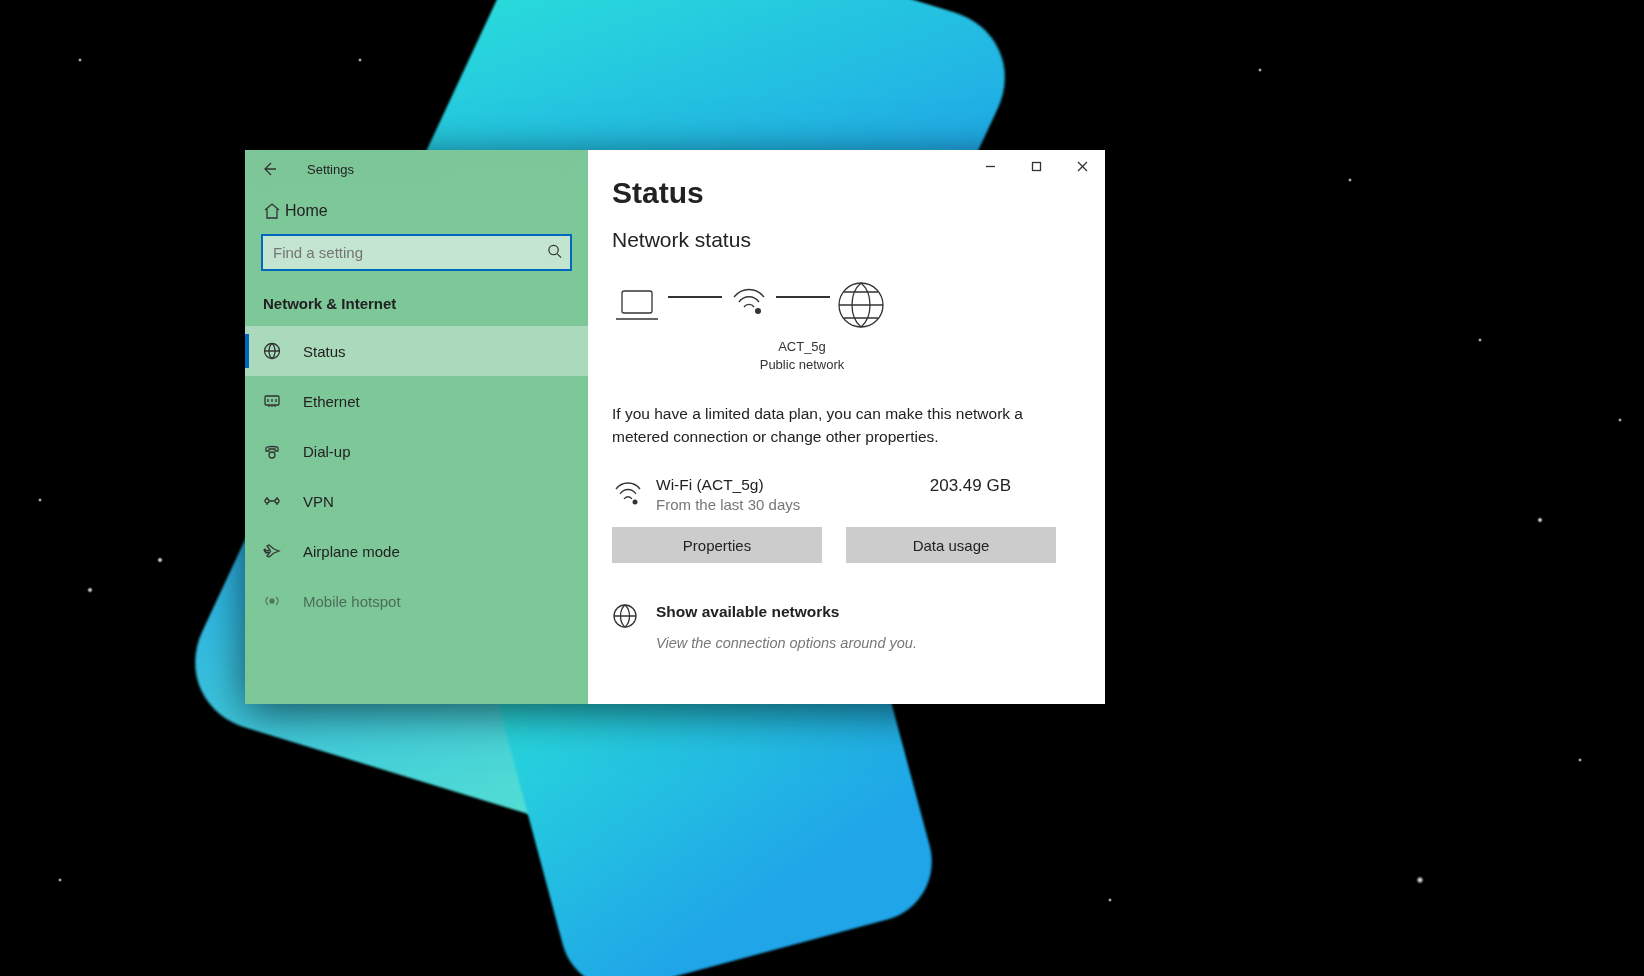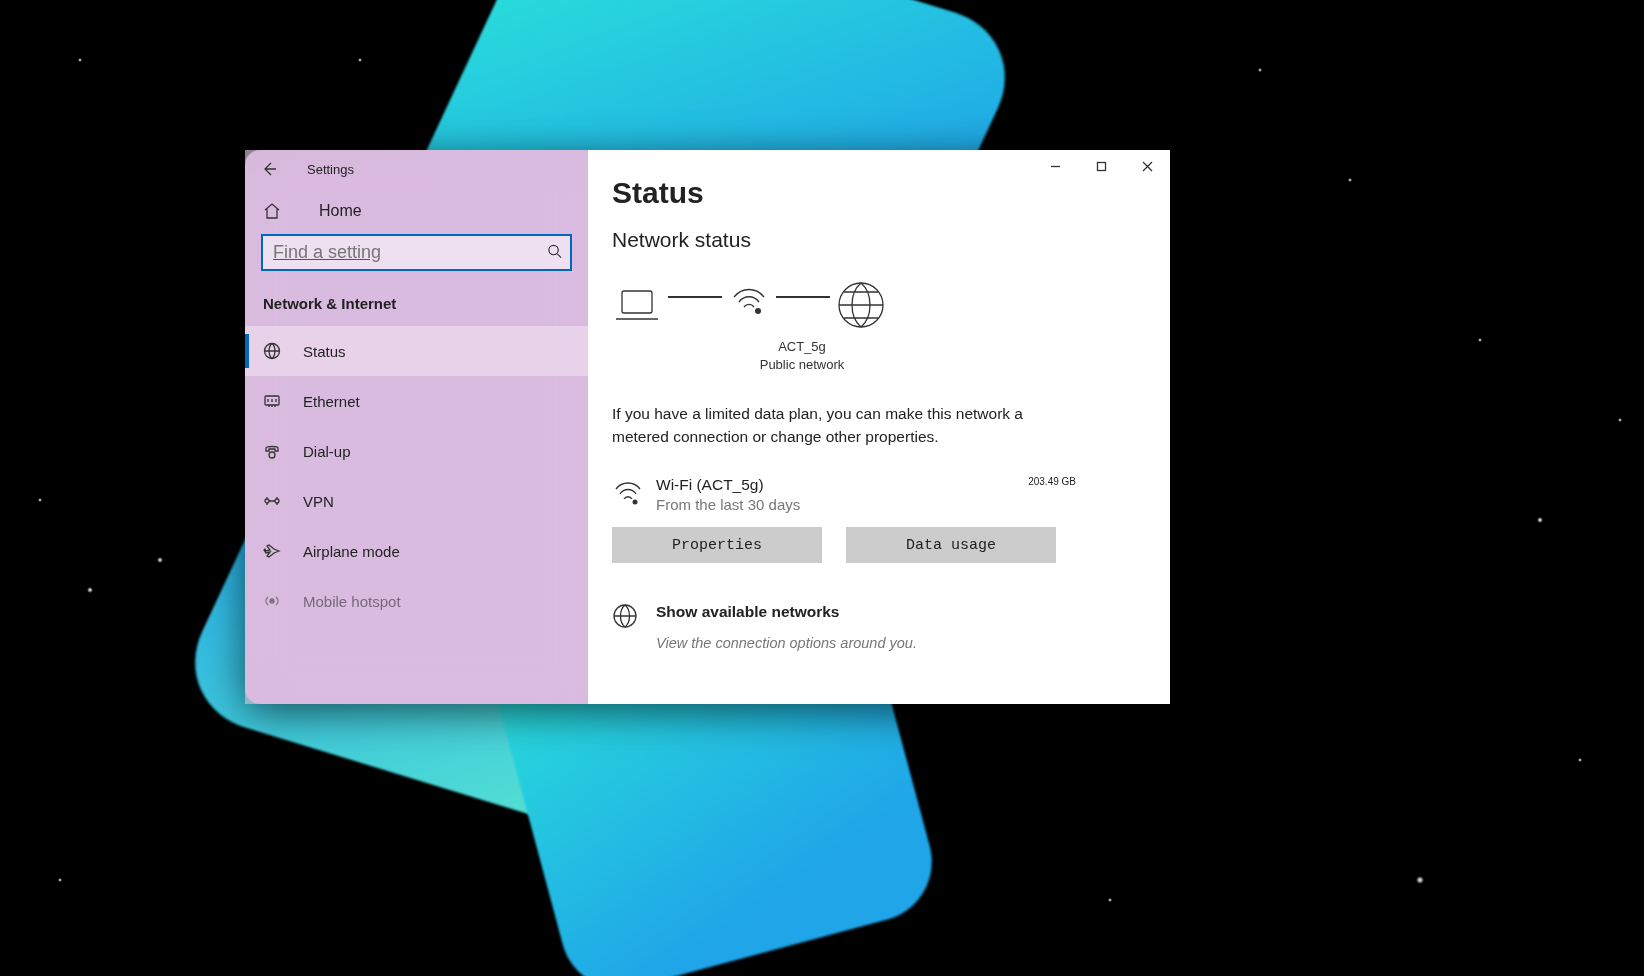--- a/index.html
+++ b/index.html
@@ -42,57 +42,55 @@
     width: 380px; height: 400px;
     left: 520px; top: 560px;
     background: linear-gradient(160deg, #2be8d8 0%, #1fa5e8 80%);
     transform: rotate(-15deg);
     border-radius: 60px;
     filter: blur(1px);
   }
   .window {
     position: absolute;
     left: 245px; top: 150px;
-    width: 925px; height: 554px;
-    background: #f0abfc;
+    width: 860px; height: 554px;
+    background: #22c55e;
     display: flex;
     box-shadow: 0 8px 40px rgba(0,0,0,.6);
-    border-radius: 15px;
   }
   .sidebar {
     width: 343px;
     background: rgba(200,200,200,0.55);
     backdrop-filter: blur(20px);
     display: flex; flex-direction: column;
     overflow: hidden;
   }
   .titlebar {
     height: 38px;
     display: flex; align-items: center;
     padding-left: 14px;
     gap: 28px;
   }
   .back-btn { width: 20px; height: 20px; display:flex; align-items:center; justify-content:center; cursor:pointer; }
   .title-text { font-size: 13px; color: #222; }
   .home-row {
-    display:flex; align-items:center; gap: 38px;
+    display:flex; align-items:center; gap: 4px;
     padding: 14px 18px 14px 18px;
     cursor:pointer;
   }
   .home-row span { font-size: 16px; color:#222; }
   .search-wrap { padding: 0 16px 12px 16px; }
   .search {
     width: 100%; height: 37px;
     border: 2px solid #0067c0;
     background: rgba(255,255,255,0.55);
-    font-size: 18px;
+    font-size: 15px;
     padding: 0 32px 0 10px;
     color:#555;
     outline:none;
-    text-decoration:underline;
   }
   .search-rel { position:relative; }
   .search-icon-r { position:absolute; right:10px; top:50%; transform:translateY(-50%); pointer-events:none; }
   .section-label { font-size: 15px; font-weight:600; color:#222; padding: 12px 18px 14px 18px; }
   .nav { display:flex; flex-direction:column; }
   .nav-item {
     display:flex; align-items:center; gap: 22px;
     height: 50px; padding-left: 18px;
     cursor:pointer; font-size: 15px; color:#222;
     position:relative;
@@ -119,28 +117,28 @@
   .diagram { display:flex; align-items:center; gap:6px; margin-bottom:4px; }
   .diag-line { width:54px; height:1.5px; background:#333; position:relative; top:-10px;}
   .diag-caption { text-align:center; font-size:13px; color:#333; line-height:1.35; margin-left:100px; width:180px; margin-bottom:30px;}
 
   .info-text { font-size:15.5px; color:#222; line-height:1.45; max-width: 420px; margin-bottom: 18px; }
 
   .net-block { display:flex; gap: 12px; align-items:flex-start;margin-top:28px; }
   .net-text { flex:1; }
   .net-name { font-size:15.5px; color:#222; }
   .net-sub { font-size:15px; color:#777; margin-top:2px; }
-  .net-usage { font-size:10px; color:#222; white-space:nowrap; padding-right:70px;}
+  .net-usage { font-size:17px; color:#222; white-space:nowrap; padding-right:70px;}
 
   .btn-row { display:flex; gap:24px; margin-top:14px; }
   .gray-btn {
     width:210px; height:36px;
     background:#ccc; border:none;
     font-size:15px; color:#222; cursor:pointer;
-    font-family:Liberation Mono, monospace;
+    font-family:Liberation Sans, sans-serif;
   }
 
   .avail-row { display:flex; gap: 18px; align-items:flex-start; margin-top:40px; }
   .avail-title { font-size:15.5px; color:#222;font-weight:bold; }
   .avail-sub { font-size:14.5px; color:#777; margin-top:14px;font-style:italic; }
 
   svg { stroke:#333; fill:none; stroke-width:1.3; }
 </style>
 </head>
 <body>

